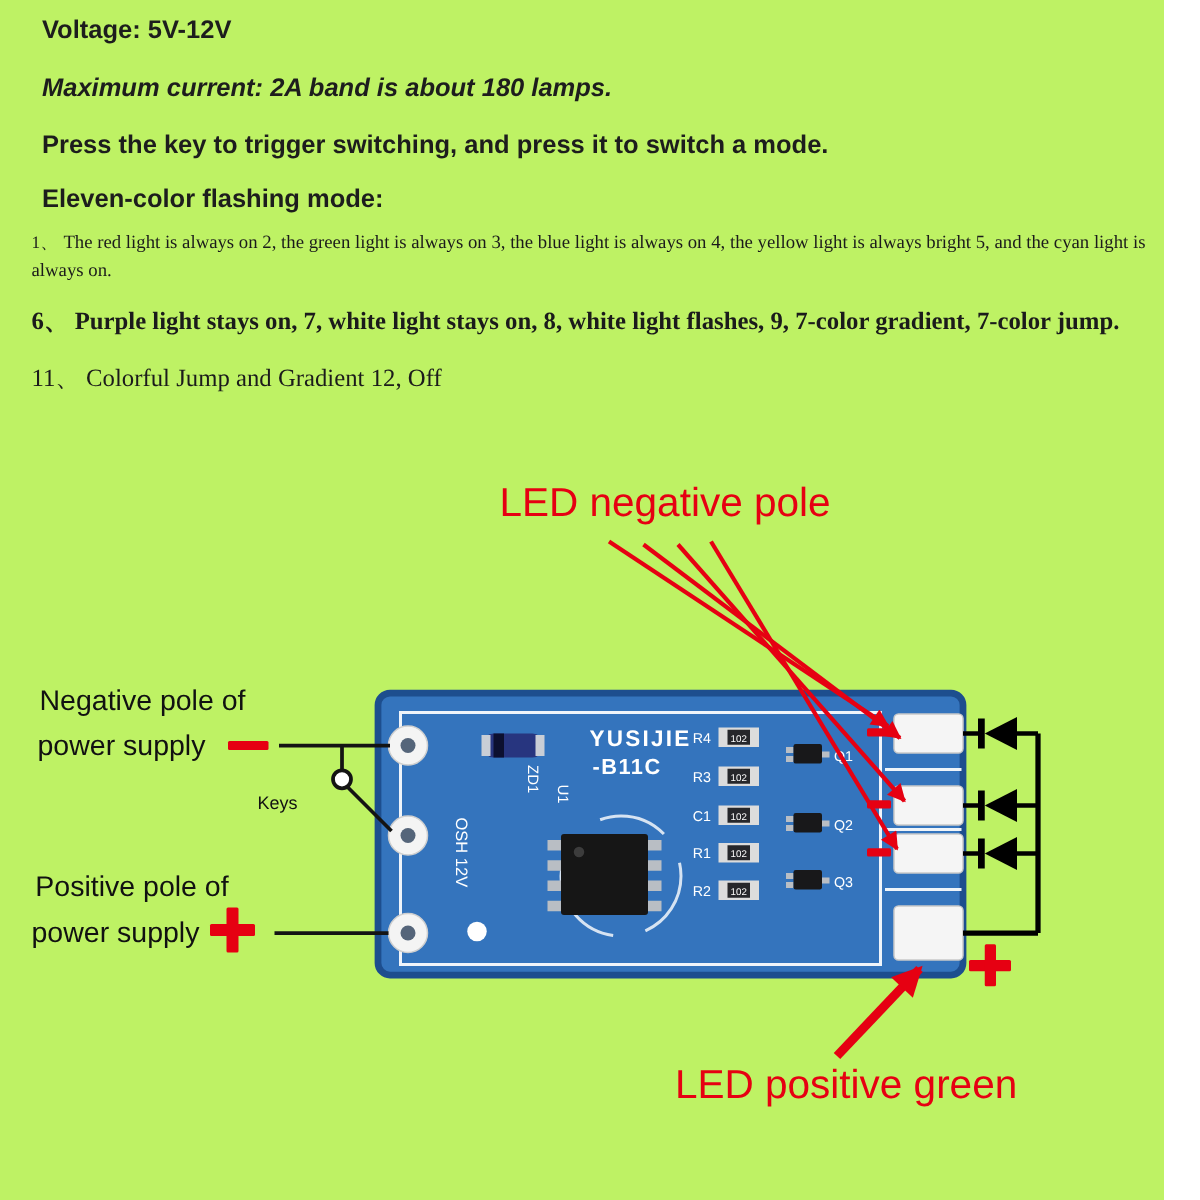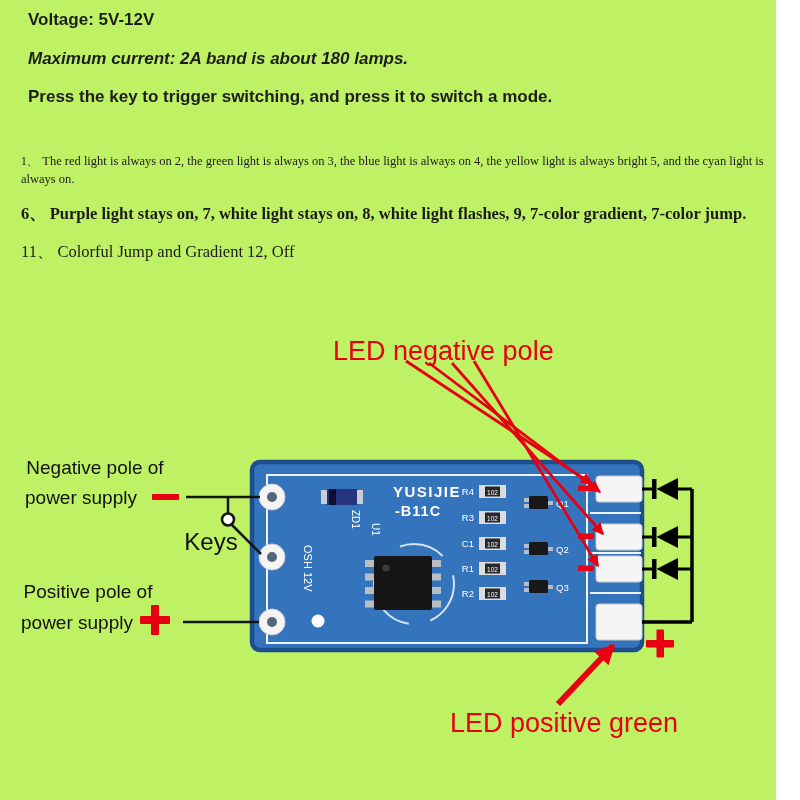--- a/index.html
+++ b/index.html
@@ -11,40 +11,41 @@
   .spec.l1{top:10px;} .spec.l2{top:49px;font-style:italic;} .spec.l3{top:87px;} .spec.l4{top:123px;}
   .item{position:absolute;color:#1b1b1b;font-family:"Liberation Serif",serif;}
   .item .num{margin-right:4px;}
   .item.i1{left:21px;top:152px;width:770px;font-size:12.5px;line-height:18px;}
   .item.i1 .num{font-size:11.5px;}
   .item.i2{left:21px;top:203px;width:770px;font-size:16.5px;font-weight:bold;}
   .item.i3{left:21px;top:241px;width:770px;font-size:16.5px;}
   
   .red-label{position:absolute;color:#e60012;font-size:27px;font-weight:500;
              text-align:center;white-space:nowrap;}
-  .led-neg{left:333px;top:336px;width:220px;}
+  .led-neg{left:333px;top:320px;width:220px;}
   .led-pos{left:450px;top:708px;width:220px;}
   .blk-label{position:absolute;color:#111;font-size:19px;font-weight:500;
              text-align:center;white-space:nowrap;}
   .neg1{left:14px;top:457px;width:162px;}
   .neg2{left:14px;top:487px;width:134px;}
   .pos1{left:8px;top:581px;width:160px;}
   .pos2{left:8px;top:612px;width:138px;}
-  .keys{left:178px;top:528px;width:66px;font-size:24px;}
+  .keys{left:152px;top:528px;width:66px;font-size:12px;}
   svg{position:absolute;left:0;top:0;}
   .silk{fill:#ffffff;font-family:"Liberation Sans",sans-serif;}
 </style>
 </head>
 <body>
 
 <div class="canvas">
 
   <div class="spec l1">Voltage: 5V-12V</div>
   <div class="spec l2">Maximum current: 2A band is about 180 lamps.</div>
   <div class="spec l3">Press the key to trigger switching, and press it to switch a mode.</div>
+  <div class="spec l4">Eleven-color flashing mode:</div>
 
   <div class="item i1">
     <span class="num">1、</span><span>The red light is always on 2, the green light is always on 3, the blue light is always on 4, the yellow light is always bright 5, and the cyan light is always on.</span>
   </div>
   <div class="item i2">
     <span class="num">6、</span><span>Purple light stays on, 7, white light stays on, 8, white light flashes, 9, 7-color gradient, 7-color jump.</span>
   </div>
   <div class="item i3">
     <span class="num">11、</span><span>Colorful Jump and Gradient 12, Off</span>
   </div>

